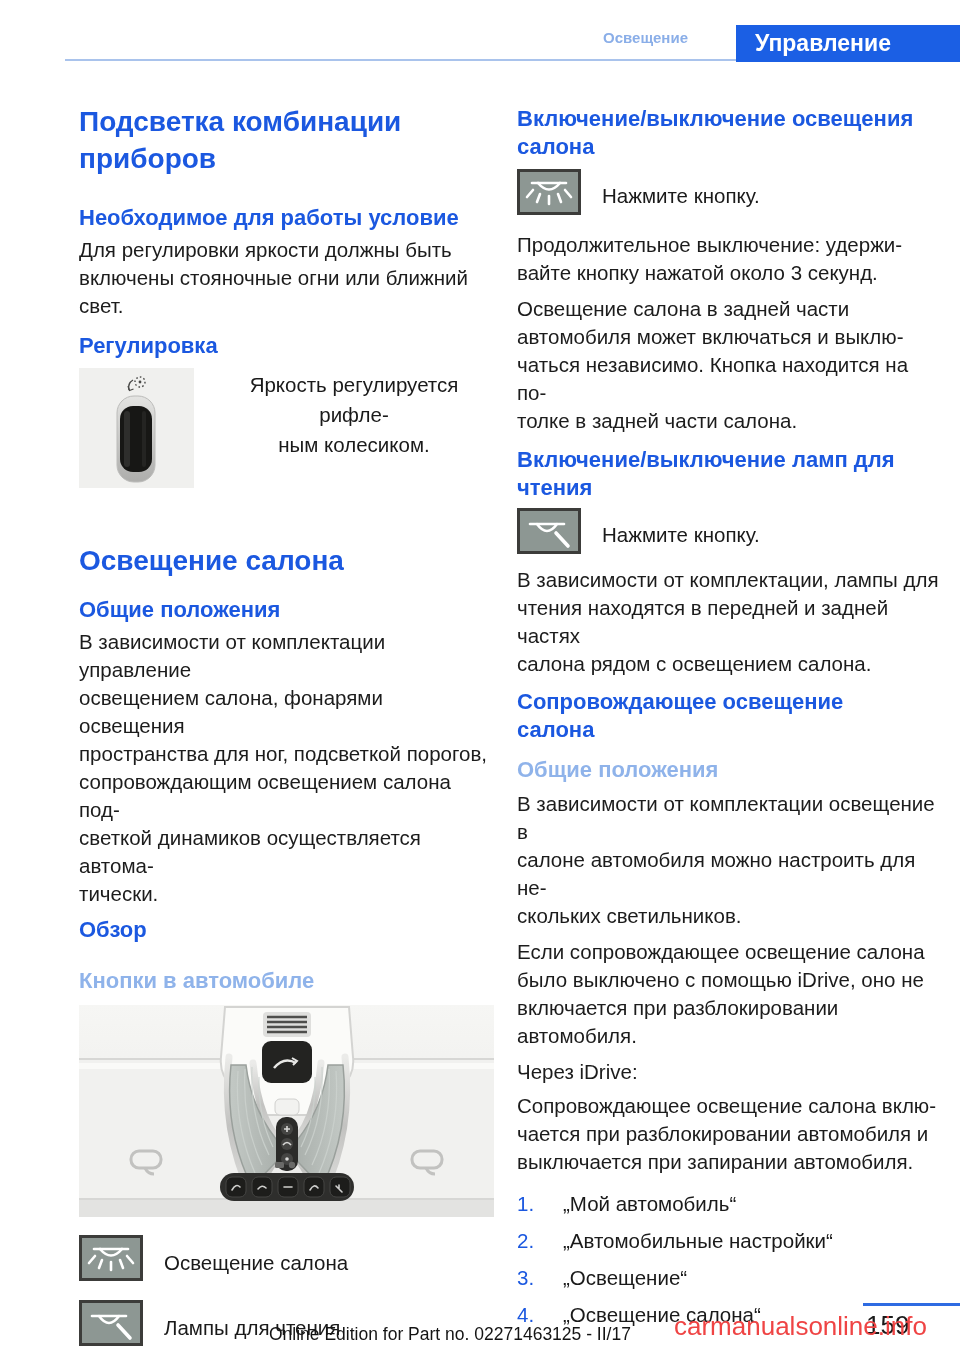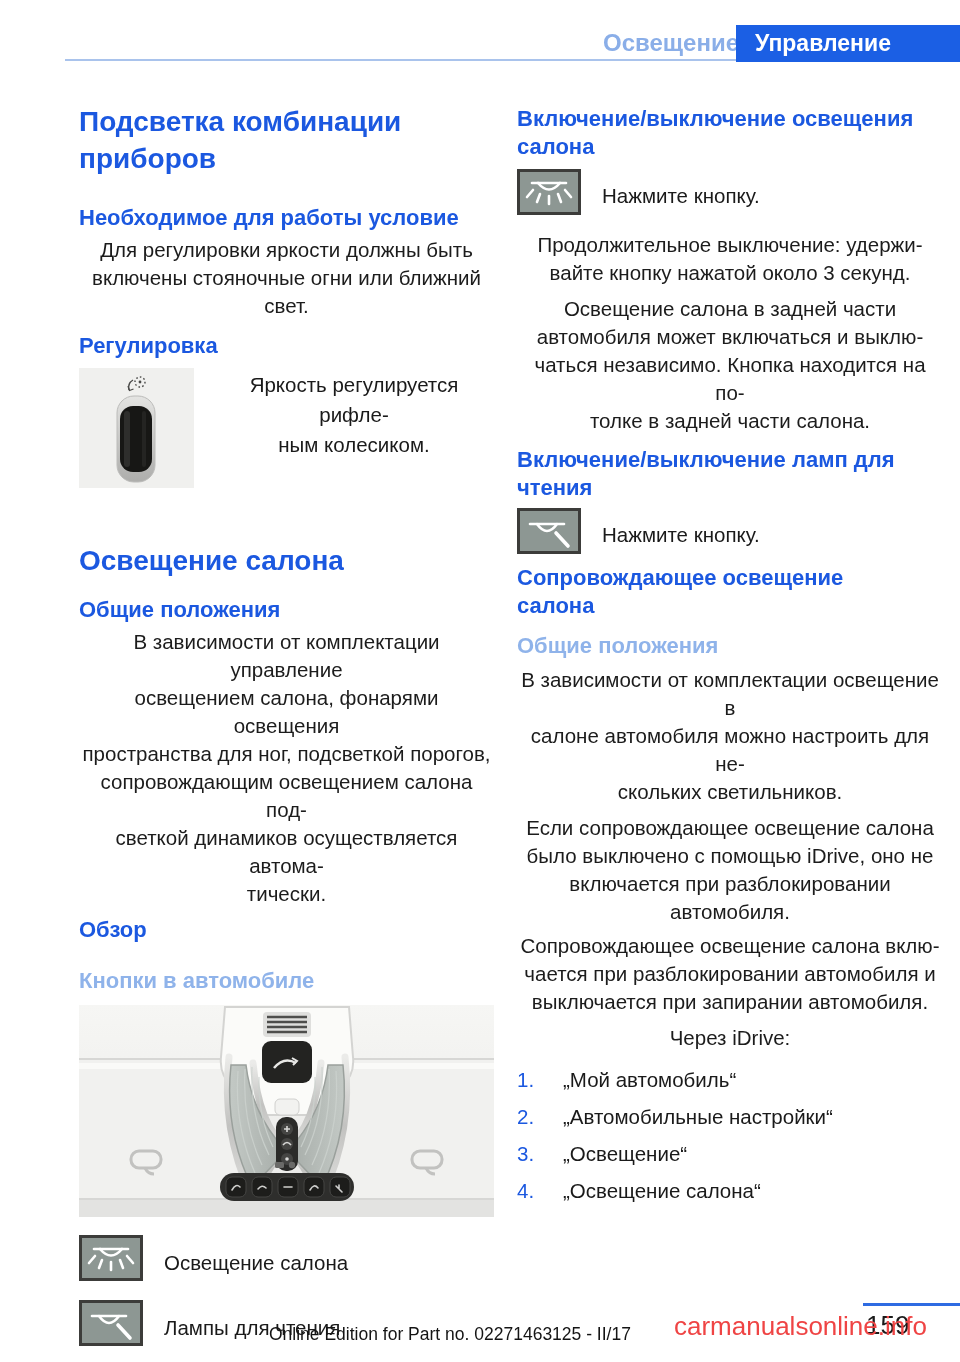--- a/index.html
+++ b/index.html
@@ -1,29 +1,29 @@
 <!DOCTYPE html>
 <html><head>
 <meta charset="utf-8">
 <style>
   html,body{margin:0;padding:0;}
   body{width:960px;height:1362px;background:#ffffff;font-family:"Liberation Sans",sans-serif;color:#1a1a1a;position:relative;}
   .page{position:absolute;inset:0;overflow:hidden;background:#fff;}
   
-  .hdr-light{position:absolute;left:603px;top:29px;font-size:24px;font-weight:bold;color:#8aaee8;z-index:1;}
+  .hdr-light{position:absolute;left:603px;top:29px;font-size:15px;font-weight:bold;color:#8aaee8;z-index:1;}
   .hdr-tab{position:absolute;left:736px;right:0;top:25px;height:37px;background:#1b5fe4;color:#fff;font-size:23px;font-weight:bold;line-height:37px;padding-left:19px;box-sizing:border-box;z-index:2;}
   .hdr-rule{position:absolute;left:65px;right:0;top:59px;height:2px;background:#a9c3ec;}
   
   .col{position:absolute;top:0;}
   .col-left{left:79px;width:415px;}
   .col-right{left:517px;width:426px;}
   .h1{font-size:28px;font-weight:bold;color:#1b58e0;line-height:37px;white-space:pre-line;margin:0;}
   .h2{font-size:22px;font-weight:bold;color:#1b58e0;line-height:28px;white-space:pre-line;margin:0;}
   .h3{font-size:22px;font-weight:bold;color:#8fb3ea;line-height:28px;white-space:pre-line;margin:0;}
-  .body{font-size:20.5px;line-height:28px;color:#1c1c1c;white-space:pre-line;margin:0;text-align:center;}
+  .body{font-size:20.5px;line-height:28px;color:#1c1c1c;white-space:pre-line;margin:0;}
   .media-row{display:flex;align-items:flex-start;text-align:center;}
   .media-caption{margin-left:20px;margin-top:2px;font-size:20.5px;line-height:30px;white-space:pre-line;}
   .legend-row{display:flex;align-items:center;}
   .btn-icon{width:64px;height:46px;flex:none;display:block;}
   .legend-label{margin-left:21px;margin-top:9px;font-size:20.5px;}
   .icon-caption{margin-left:21px;margin-top:7px;font-size:20.5px;}
   .steps{margin:0;padding:0;list-style:none;}
   .step{display:flex;font-size:20.5px;line-height:27px;margin-bottom:10px;}
   .step-num{color:#1b58e0;width:46px;flex:none;}
   .console-photo{display:block;width:415px;height:212px;}
@@ -253,37 +253,40 @@
     <h2 class="h2" style="margin-top:11px">Включение/выключение ламп для
 чтения</h2>
 
     <div class="legend-row" style="margin-top:6px">
       <svg class="btn-icon">
           <use href="#sym-reading-light"></use>
         </svg>
       <span class="icon-caption">Нажмите кнопку.</span>
     </div>
 
+    <p class="body" style="margin-top:12px">В зависимости от комплектации, лампы для
+чтения находятся в передней и задней частях
+салона рядом с освещением салона.</p>
 
     <h2 class="h2" style="margin-top:10px">Сопровождающее освещение
 салона</h2>
     <h3 class="h3" style="margin-top:12px">Общие положения</h3>
     <p class="body" style="margin-top:6px">В зависимости от комплектации освещение в
 салоне автомобиля можно настроить для не-
 скольких светильников.</p>
     <p class="body" style="margin-top:8px">Если сопровождающее освещение салона
 было выключено с помощью iDrive, оно не
 включается при разблокировании
 автомобиля.</p>
 
+    <p class="body" style="margin-top:8px">Через iDrive:</p>
+
     <p class="body" style="margin-top:6px">Сопровождающее освещение салона вклю-
 чается при разблокировании автомобиля и
 выключается при запирании автомобиля.</p>
-
-    <p class="body" style="margin-top:8px">Через iDrive:</p>
 
     <ol class="steps" style="margin-top:14px">
       <li class="step">
         <span class="step-num">1.</span>
         <span>„Мой автомобиль“</span>
       </li>
       <li class="step">
         <span class="step-num">2.</span>
         <span>„Автомобильные настройки“</span>
       </li>

